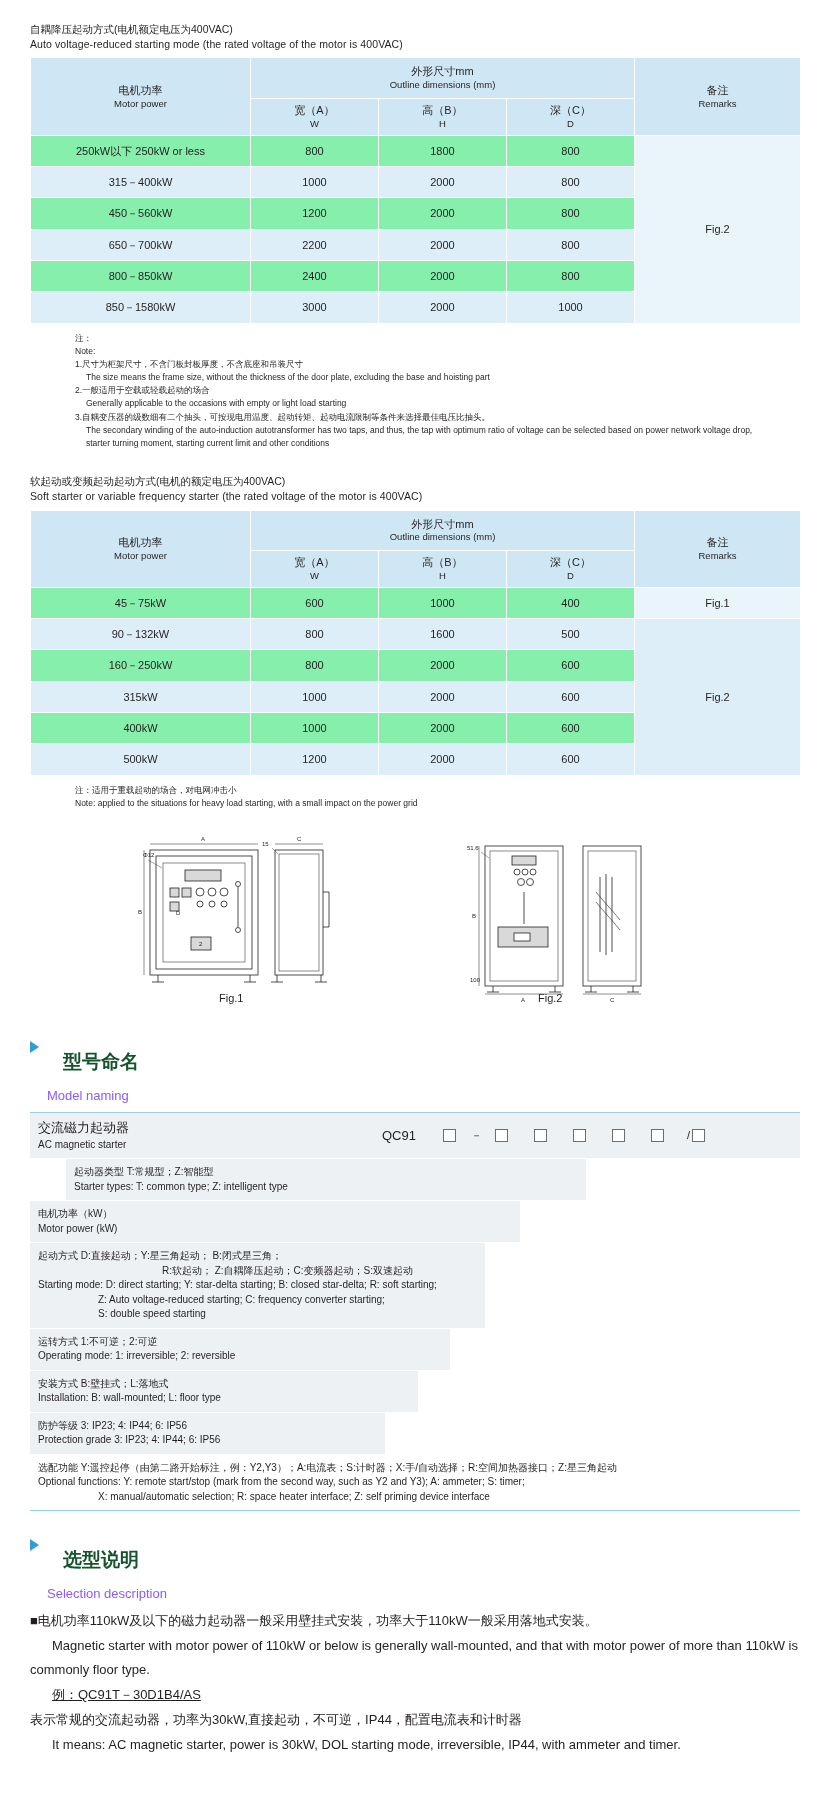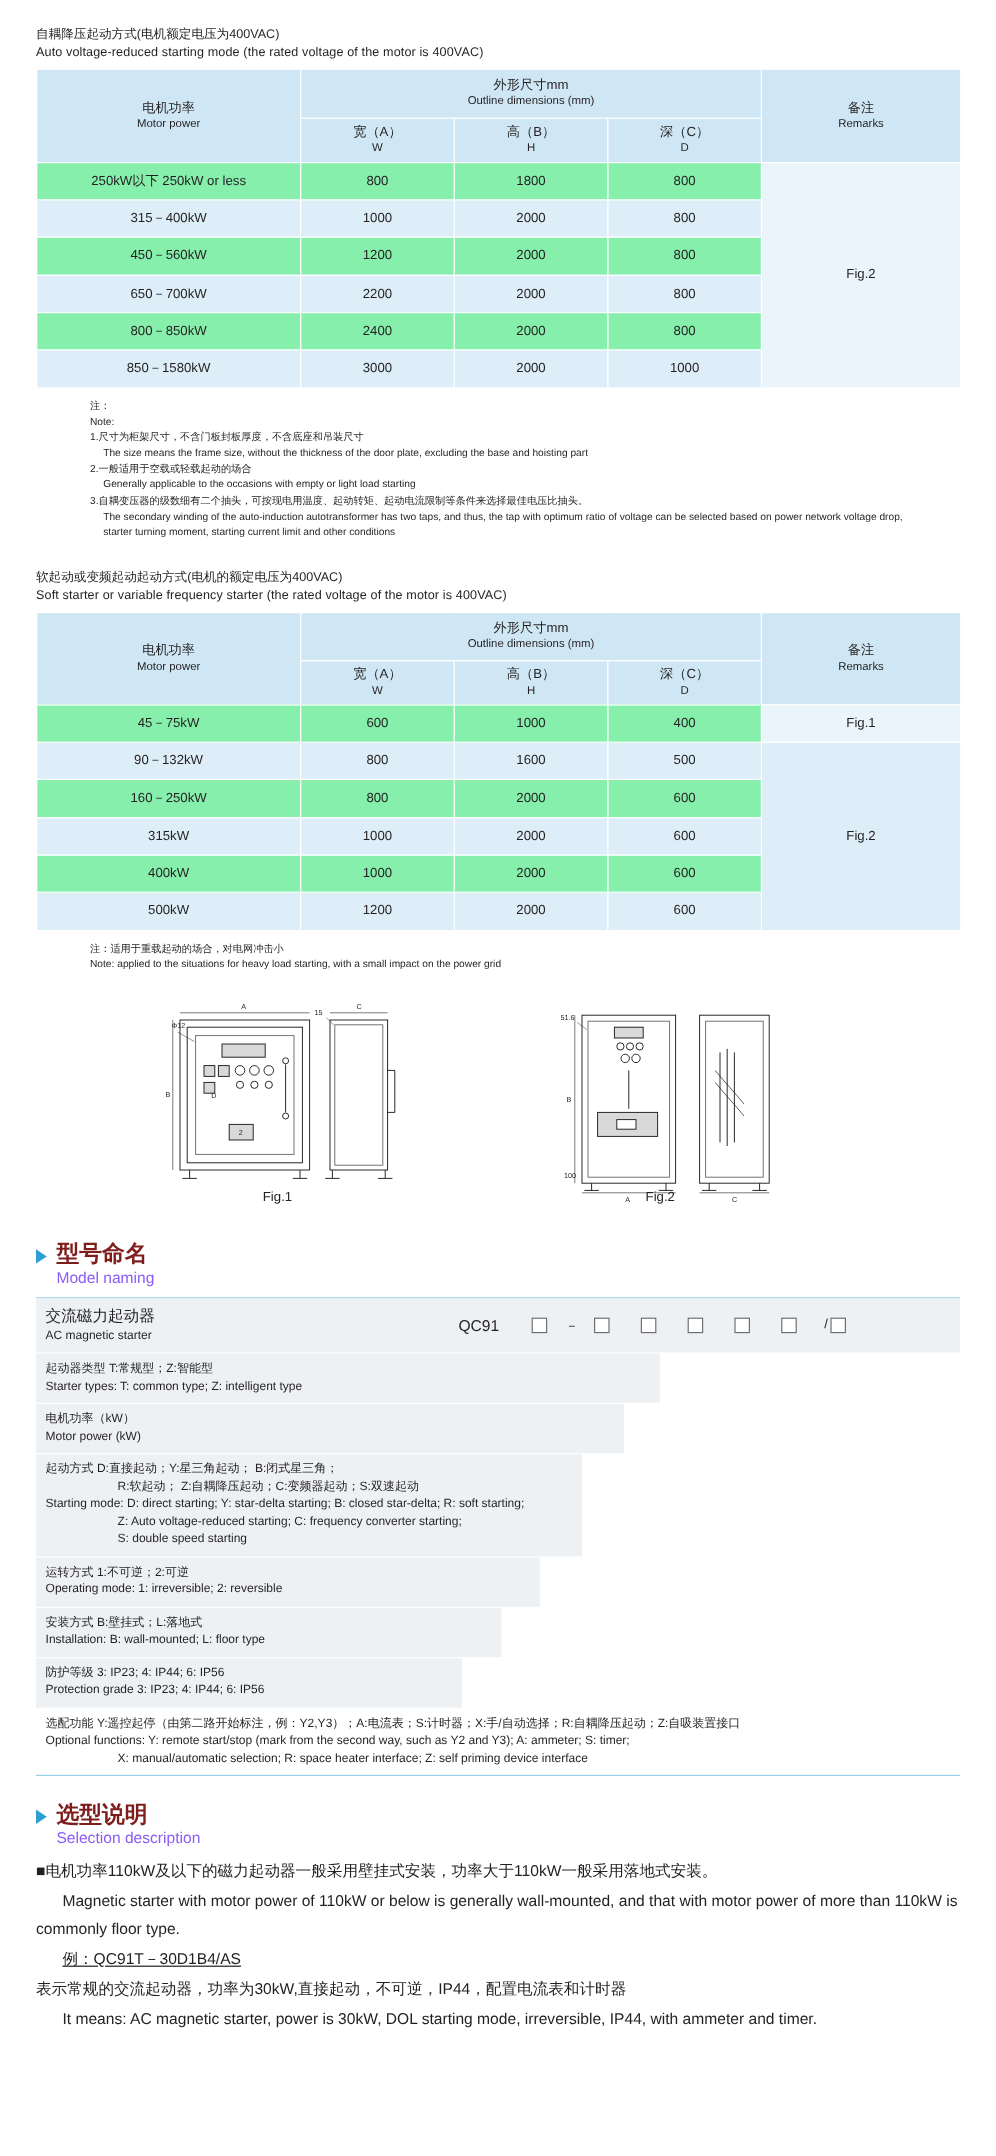--- a/index.html
+++ b/index.html
@@ -84,24 +84,24 @@
     align-items: flex-start;
   }
   .tri {
     width: 0; height: 0;
     border-left: 9px solid #2e9fd4;
     border-top: 6px solid transparent;
     border-bottom: 6px solid transparent;
     margin: 6px 8px 0 0;
   }
   .sect h2 {
-    margin: 0;
+    margin: 16px;
     font-size: 19px;
     font-weight: bold;
-    color: #7f1d1d;
+    color: #14532d;
     line-height: 1.15;
   }
   .sect h3 {
     margin: 1px 0 0 0;
     font-size: 13px;
     font-weight: normal;
     color: #8b5cf6;
     line-height: 1.15;
   }
 
@@ -485,39 +485,39 @@
         <span class="sq"></span>
         <span class="sq"></span>
         <span class="sq"></span>
         <span class="sq"></span>
         <span class="slash">/</span>
         <span class="sq" style="margin-left:0;"></span>
       </div>
     </div>
 
     <div class="nrow shade">
-      <div class="nlab" style="flex:0 0 520px;">
+      <div class="nlab" style="flex:0 0 520px;margin-left:36px;">
         <div>起动器类型 T:常规型；Z:智能型</div>
         <div>Starter types: T: common type; Z: intelligent type</div>
       </div>
       <div class="nlab spacer-col" style="flex:1 1 auto; background:#ffffff;"></div>
     </div>
 
     <div class="nrow shade">
       <div class="nlab" style="flex:0 0 490px;">
         <div>电机功率（kW）</div>
         <div>Motor power (kW)</div>
       </div>
       <div class="nlab" style="flex:1 1 auto; background:#ffffff;"></div>
     </div>
 
     <div class="nrow shade">
       <div class="nlab" style="flex:0 0 455px;">
         <div>起动方式 D:直接起动；Y:星三角起动；  B:闭式星三角；</div>
-        <div style="padding-left:60px;">R:软起动；   Z:自耦降压起动；C:变频器起动；S:双速起动</div>
+        <div style="padding-left:60px;text-align:center;">R:软起动；   Z:自耦降压起动；C:变频器起动；S:双速起动</div>
         <div>Starting mode: D: direct starting; Y: star-delta starting; B: closed star-delta; R: soft starting;</div>
         <div style="padding-left:60px;">Z: Auto voltage-reduced starting; C: frequency converter starting;</div>
         <div style="padding-left:60px;">S: double speed starting</div>
       </div>
       <div class="nlab" style="flex:1 1 auto; background:#ffffff;"></div>
     </div>
 
     <div class="nrow shade">
       <div class="nlab" style="flex:0 0 420px;">
         <div>运转方式 1:不可逆；2:可逆</div>
@@ -537,21 +537,21 @@
     <div class="nrow shade">
       <div class="nlab" style="flex:0 0 355px;">
         <div>防护等级 3: IP23; 4: IP44; 6: IP56</div>
         <div>Protection grade  3: IP23; 4: IP44; 6: IP56</div>
       </div>
       <div class="nlab" style="flex:1 1 auto; background:#ffffff;"></div>
     </div>
 
     <div class="nrow">
       <div class="nlab" style="flex:1 1 auto;">
-        <div>选配功能 Y:遥控起停（由第二路开始标注，例：Y2,Y3）；A:电流表；S:计时器；X:手/自动选择；R:自耦降压起动；Z:自吸装置接口</div>
+        <div>选配功能 Y:遥控起停（由第二路开始标注，例：Y2,Y3）；A:电流表；S:计时器；X:手/自动选择；R:空间加热器接口；Z:星三角起动</div>
         <div>Optional functions: Y: remote start/stop (mark from the second way, such as Y2 and Y3); A: ammeter; S: timer;</div>
         <div style="padding-left:60px;">X: manual/automatic selection; R: space heater interface; Z: self priming device interface</div>
       </div>
     </div>
   </div>
 
   <div class="sect" style="margin-top:22px;">
     <div class="tri"></div>
     <div>
       <h2>选型说明</h2>

